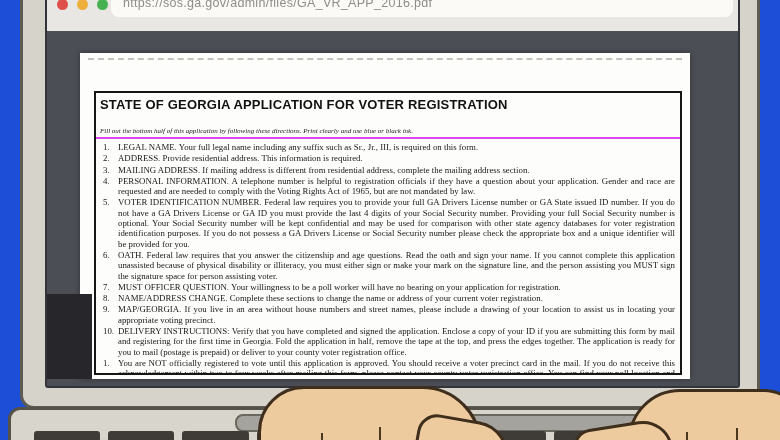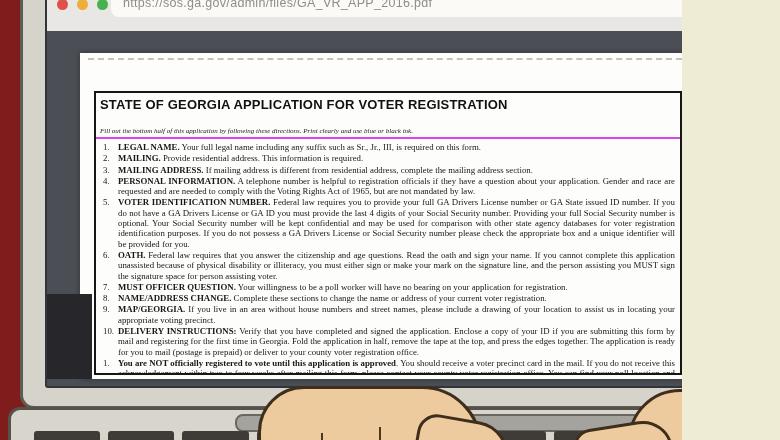--- a/index.html
+++ b/index.html
@@ -1,17 +1,17 @@
 <!DOCTYPE html>
 <html><head>
 <meta charset="utf-8">
 <style>
   html,body{margin:0;padding:0;background:#efecd6;}
-  .stage{position:relative;width:682px;height:440px;overflow:hidden;
-         background:#7f1d1d;font-family:"Liberation Sans",sans-serif;}
+  .stage{position:relative;width:780px;height:440px;overflow:hidden;
+         background:#1d4ed8;font-family:"Liberation Sans",sans-serif;}
 
   
   .bezel{position:absolute;left:20px;top:-22px;width:734px;height:425px;
          background:#d6d3cb;border:3px solid #5e5b52;border-radius:14px;z-index:1;}
   .display{position:absolute;left:45px;top:-20px;width:691px;height:404px;
            background:#4b4e54;border:2px solid #33333a;border-radius:3px;
            overflow:hidden;z-index:2;}
 
   
   .chrome{position:absolute;left:0;top:0;right:0;height:49px;background:#e9e7e3;
@@ -35,21 +35,21 @@
   .form-header{border-bottom:2px solid #d946ef;padding:4px 4px 2px;text-align:left;}
   .form-title{font-weight:bold;font-size:13px;letter-spacing:.2px;color:#111;
               font-family:"Liberation Sans",sans-serif;}
   .form-sub{font-style:italic;font-size:7px;color:#222;margin-top:15px;
             font-family:"Liberation Serif",serif;}
   .ilist{padding:3px 5px 0 7px;font-family:"Liberation Serif",serif;
          font-size:8.8px;line-height:10.3px;color:#171717;}
   .item{display:flex;margin-bottom:1px;}
   .item .num{flex:none;width:15px;}
   .item .body{flex:1;text-align:justify;}
-  .item .body strong{font-weight:bold;}
+  .item .body strong{font-weight:normal;}
   .linktext{color:#4040bd;cursor:pointer;}
 
   
   .base{position:absolute;left:8px;top:407px;width:760px;height:46px;
         background:#d8d5cd;border:3px solid #55524a;border-radius:12px 12px 0 0;z-index:5;}
   .hinge{position:absolute;left:235px;top:414px;width:523px;height:14px;
          background:#a5a39d;border:2px solid #6a675f;border-radius:8px;z-index:6;}
   .keyrow{position:absolute;left:34px;top:431px;width:660px;height:20px;
           display:flex;gap:8px;z-index:6;}
   .key{flex:1;background:#3f3c38;border-radius:3px 3px 0 0;}
@@ -92,21 +92,21 @@
         <div class="form-title">STATE OF GEORGIA APPLICATION FOR VOTER REGISTRATION</div>
         <div class="form-sub">Fill out the bottom half of this application by following these directions. Print clearly and use blue or black ink.</div>
       </div>
       <div class="ilist" id="instruction-list">
           <div class="item">
             <span class="num">1.</span>
             <span class="body"><strong>LEGAL NAME.</strong> Your full legal name including any suffix such as Sr., Jr., III, is required on this form.</span>
           </div>
           <div class="item">
             <span class="num">2.</span>
-            <span class="body"><strong>MAILING.</strong> Provide residential address. This information is required.</span>
+            <span class="body"><strong>ADDRESS.</strong> Provide residential address. This information is required.</span>
           </div>
           <div class="item">
             <span class="num">3.</span>
             <span class="body"><strong>MAILING ADDRESS.</strong> If mailing address is different from residential address, complete the mailing address section.</span>
           </div>
           <div class="item">
             <span class="num">4.</span>
             <span class="body"><strong>PERSONAL INFORMATION.</strong> A telephone number is helpful to registration officials if they have a question about your application. Gender and race are requested and are needed to comply with the Voting Rights Act of 1965, but are not mandated by law.</span>
           </div>
           <div class="item">

